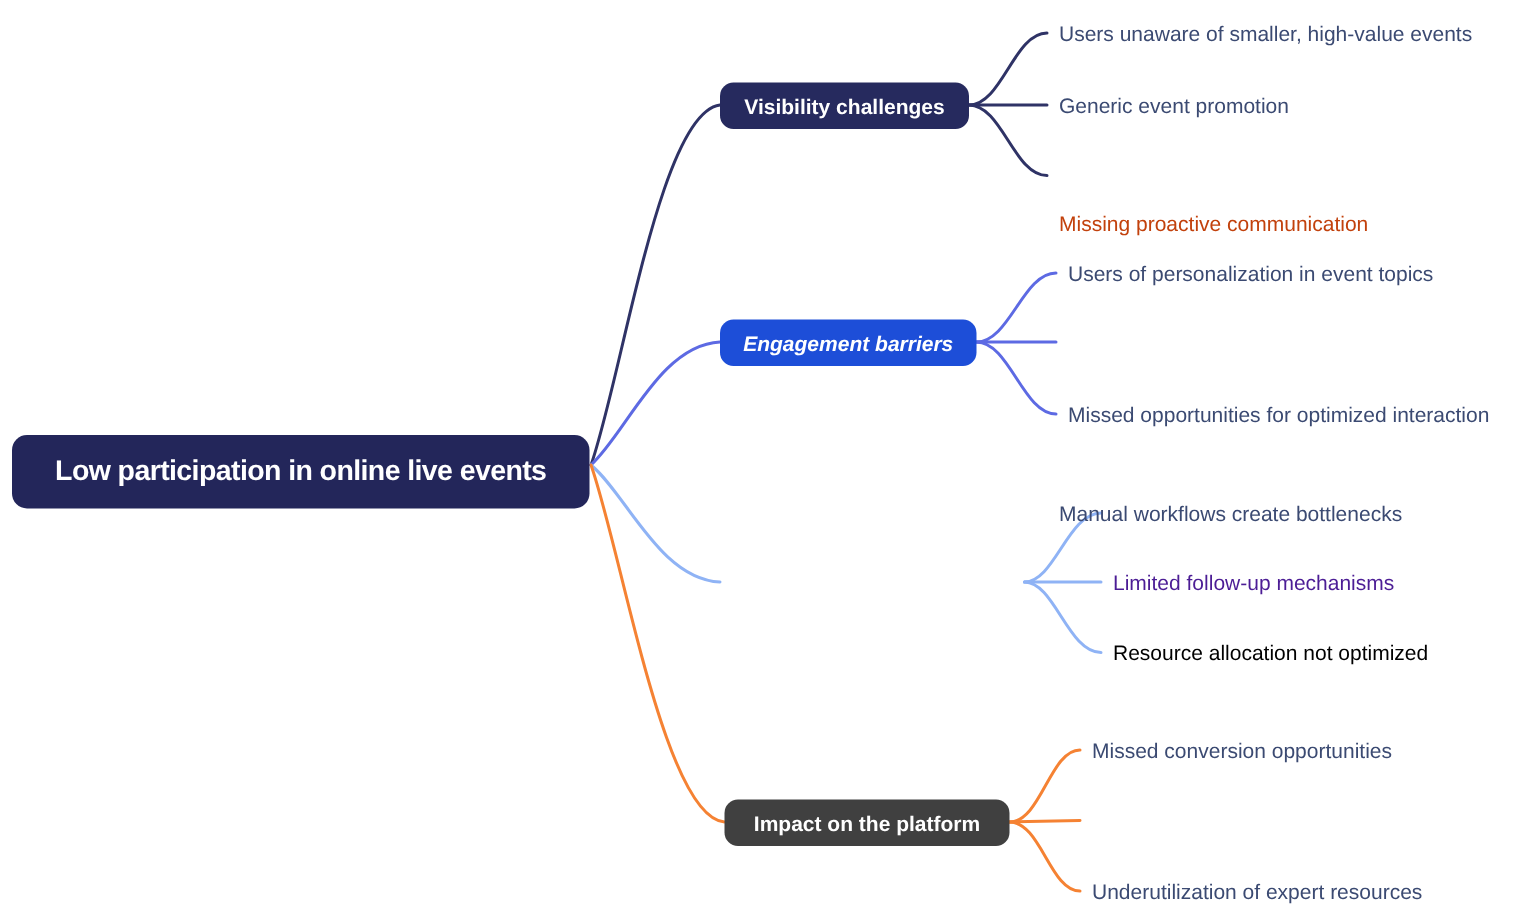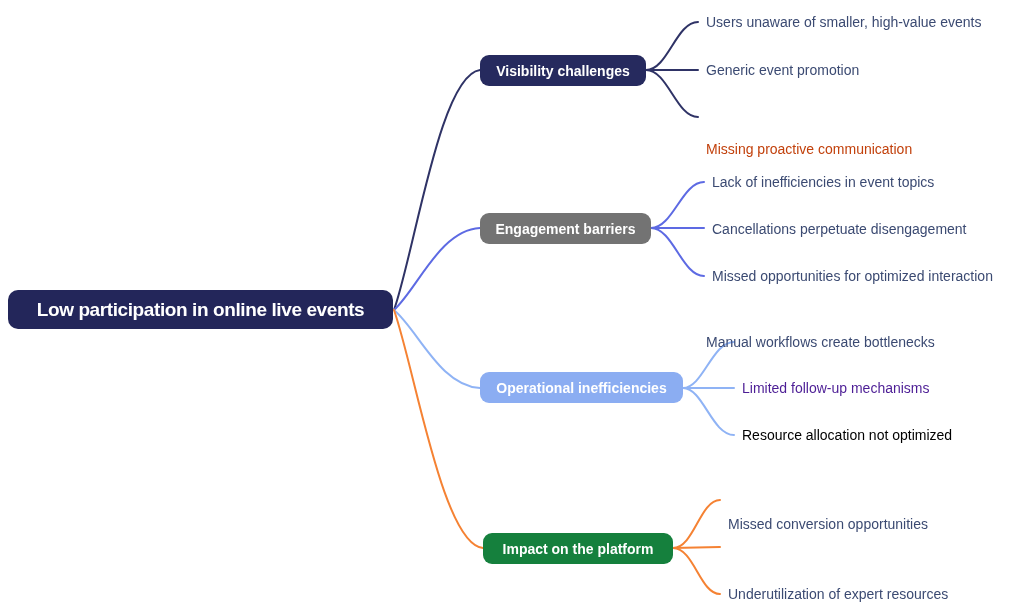--- a/index.html
+++ b/index.html
@@ -26,21 +26,21 @@
     justify-content: center;
     color: #ffffff;
     font-weight: bold;
     border-radius: 9px;
     white-space: nowrap;
     box-sizing: border-box;
     cursor: default;
   }
   .root-node {
     left: 8px; top: 290px;
-    width: 385px; height: 39px;
+    width: 385px; height: 49px;
     font-size: 19px;
     letter-spacing: -0.4px;
     border-radius: 10px;
     text-align: center;
   }
   .branch-node {
     height: 31px;
     font-size: 14px;
   }
   .branch-1 { left: 480px; top: 55px;  width: 166px; text-align: right; }
@@ -81,32 +81,30 @@
     <path d="M683,388 C703,388 712,435 734,435" stroke="#8fb3f5"></path>
 
     <path d="M673,548 C694,548 700,500 720,500" stroke="#f58233"></path>
     <path d="M673,548 L720,547" stroke="#f58233"></path>
     <path d="M673,548 C694,548 700,594 720,594" stroke="#f58233"></path>
   </svg>
 
   <div class="node root-node" style="background-color: rgb(35, 38, 90);">Low participation in online live events</div>
 
   <div class="node branch-node branch-1" style="background-color: rgb(38, 42, 94);">Visibility challenges</div>
-  <div class="node branch-node branch-2" style="background-color: #737373;">Engagement barriers</div>
-  <div class="node branch-node branch-3" style="background-color: rgb(139, 173, 242);">Operational inefficiencies</div>
-  <div class="node branch-node branch-4" style="background-color: #15803d;">Impact on the platform</div>
+  <div class="node branch-node branch-2" style="background-color: #1d4ed8; font-style: italic;">Engagement barriers</div>
+  <div class="node branch-node branch-4" style="background-color: #404040;">Impact on the platform</div>
 
   <div class="leaf" style="left: 706px; top: 12px; color: rgb(59, 74, 114);">Users unaware of smaller, high-value events</div>
   <div class="leaf" style="left: 706px; top: 60px; color: rgb(59, 74, 114);">Generic event promotion</div>
   <div class="leaf" style="left: 706px; top: 107px; color: #c2410c; margin-top: 32px;">Missing proactive communication</div>
 
-  <div class="leaf" style="left: 712px; top: 172px; color: rgb(59, 74, 114);">Lack of inefficiencies in event topics</div>
-  <div class="leaf" style="left: 712px; top: 219px; color: rgb(59, 74, 114);">Cancellations perpetuate disengagement</div>
+  <div class="leaf" style="left: 712px; top: 172px; color: rgb(59, 74, 114);">Users of personalization in event topics</div>
   <div class="leaf" style="left: 712px; top: 266px; color: rgb(59, 74, 114);">Missed opportunities for optimized interaction</div>
 
   <div class="leaf" style="left: 706px; top: 332px; color: rgb(59, 74, 114);">Manual workflows create bottlenecks</div>
   <div class="leaf" style="left: 742px; top: 378px; color: #4c1d95;">Limited follow-up mechanisms</div>
   <div class="leaf" style="left: 742px; top: 425px; color: #000000; text-align: center;">Resource allocation not optimized</div>
 
-  <div class="leaf" style="left: 728px; top: 490px; color: rgb(59, 74, 114); margin-top: 24px;">Missed conversion opportunities</div>
+  <div class="leaf" style="left: 728px; top: 490px; color: rgb(59, 74, 114);">Missed conversion opportunities</div>
   <div class="leaf" style="left: 728px; top: 584px; color: rgb(59, 74, 114); text-align: right;">Underutilization of expert resources</div>
 
 </div>
 
 </body></html>

